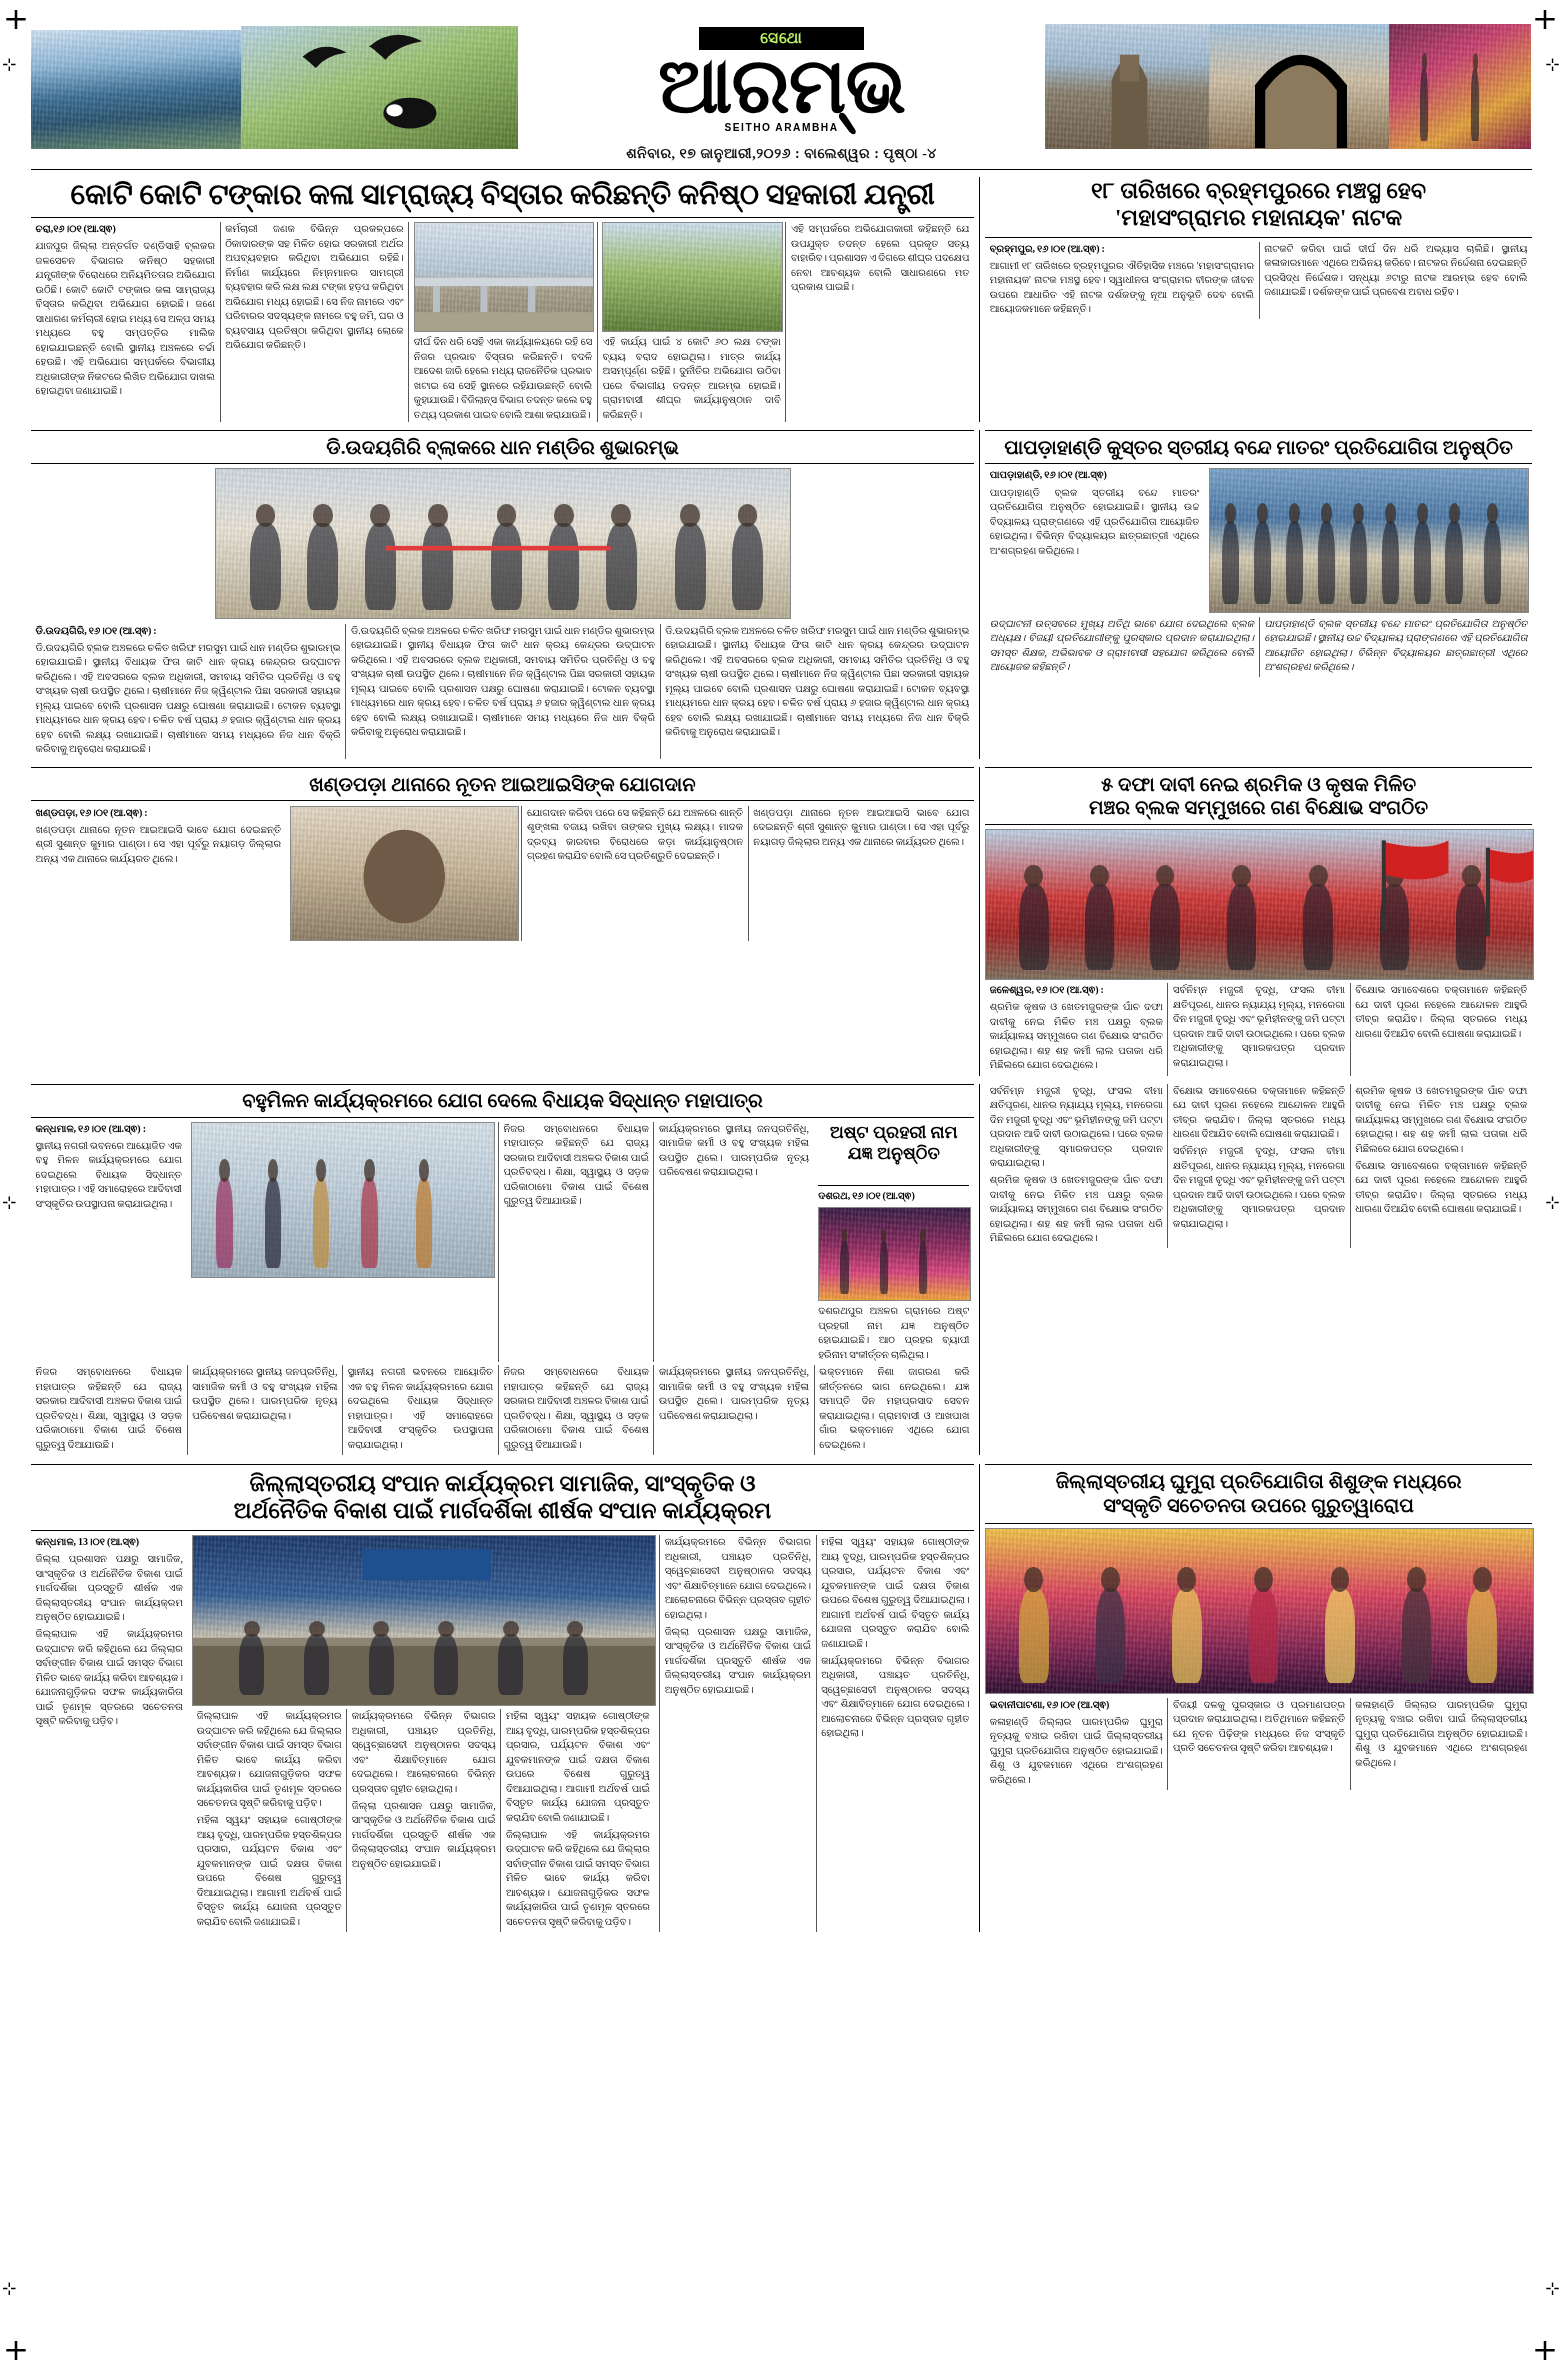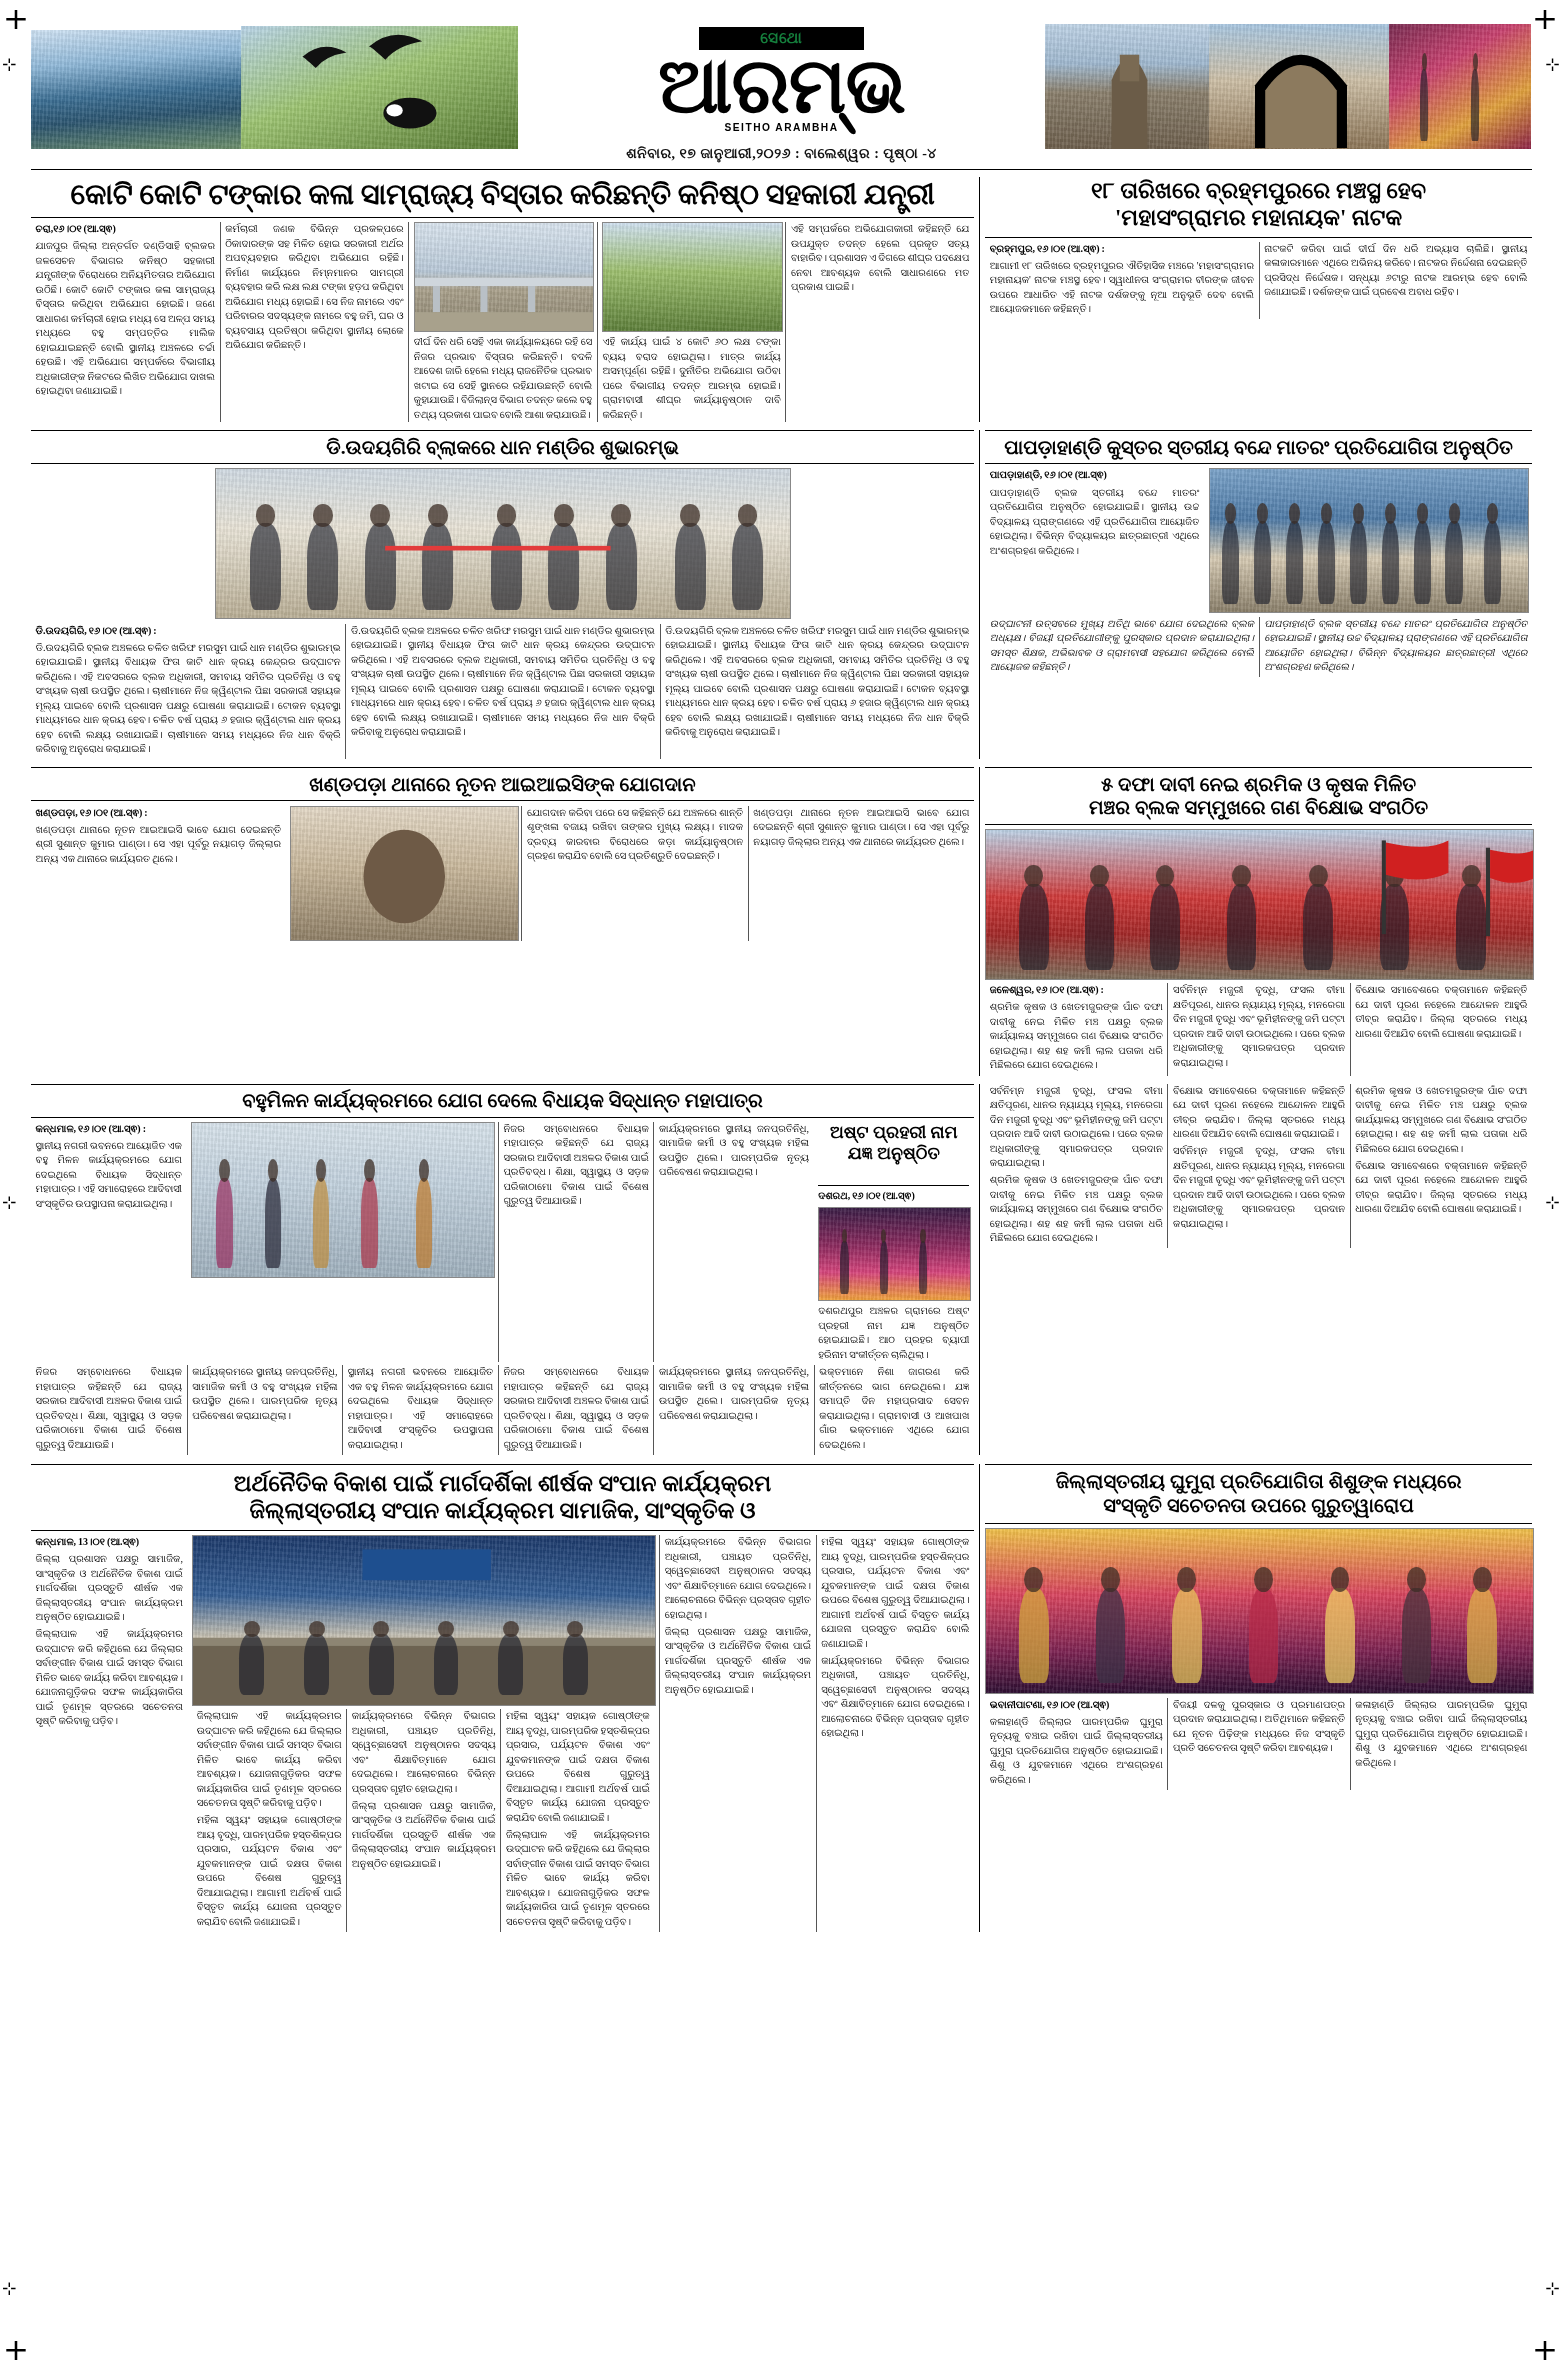--- a/index.html
+++ b/index.html
@@ -12,21 +12,21 @@
   
   .crop{position:absolute;color:#000;font-size:17.4px;line-height:1;font-family:"DejaVu Sans",sans-serif;}
   .crop.plus{font-size:31px;}
   .page{position:absolute;left:31px;top:15.4px;width:1501px;height:2336px;}
 
   
   .masthead{position:relative;height:154px;display:flex;align-items:flex-start;}
   .mh-left{width:487px;height:138px;position:relative;overflow:hidden;}
   .mh-center{flex:1;display:flex;flex-direction:column;align-items:center;justify-content:flex-start;padding-top:11.3px;}
   .mh-right{width:487px;height:138px;position:relative;overflow:hidden;}
-  .seitho-bar{background:#000;color:#15803d;font-size:15.4px;letter-spacing:1px;
+  .seitho-bar{background:#000;color:#bef264;font-size:15.4px;letter-spacing:1px;
     padding:2.6px 61px;font-family:"Liberation Sans",sans-serif;font-weight:bold;}
   .logo-odia{font-size:77px;font-weight:bold;line-height:1.0;letter-spacing:-1px;
     font-family:"Liberation Serif",serif;color:#000;margin-top:-2px;}
   .logo-en{font-size:10.2px;font-weight:bold;letter-spacing:1.5px;color:#000;
     font-family:"Liberation Sans",sans-serif;margin-top:-3.1px;}
   .dateline{position:absolute;left:0;right:0;top:131px;text-align:center;
     font-size:14px;font-weight:bold;letter-spacing:0.5px;color:#111;}
   .mh-rule{position:absolute;left:0;right:0;top:154px;border-top:1.5px solid #000;}
 
   
@@ -447,22 +447,22 @@
           <p>ବିକ୍ଷୋଭ ସମାବେଶରେ ବକ୍ତାମାନେ କହିଛନ୍ତି ଯେ ଦାବୀ ପୂରଣ ନହେଲେ ଆନ୍ଦୋଳନ ଆହୁରି ତୀବ୍ର କରାଯିବ। ଜିଲ୍ଲା ସ୍ତରରେ ମଧ୍ୟ ଧାରଣା ଦିଆଯିବ ବୋଲି ଘୋଷଣା କରାଯାଇଛି।</p>
         </div>
       </div>
     </div>
   </div>
 
   <div style="display:flex;margin-top:9.2px;">
 
     <div style="width:943px;">
       <div class="hline" style="margin-bottom:5.1px;"></div>
+      <div class="headline h-sec">ଜିଲ୍ଲାସ୍ତରୀୟ ସଂପାନ କାର୍ଯ୍ୟକ୍ରମ ସାମାଜିକ, ସାଂସ୍କୃତିକ ଓ</div>
       <div class="headline h-sec">ଅର୍ଥନୈତିକ ବିକାଶ ପାଇଁ ମାର୍ଗଦର୍ଶିକା ଶୀର୍ଷକ ସଂପାନ କାର୍ଯ୍ୟକ୍ରମ</div>
-      <div class="headline h-sec">ଜିଲ୍ଲାସ୍ତରୀୟ ସଂପାନ କାର୍ଯ୍ୟକ୍ରମ ସାମାଜିକ, ସାଂସ୍କୃତିକ ଓ</div>
       <div class="hline" style="margin:5.1px 0 4.1px 0;"></div>
 
       <div style="display:flex;">
         <div class="newscol col-text" style="width:16.6%;">
           <p><span class="lead">କନ୍ଧମାଳ, 13।୦୧ (ଆ.ସ୍ଵ)</span></p>
           <p>ଜିଲ୍ଲା ପ୍ରଶାସନ ପକ୍ଷରୁ ସାମାଜିକ, ସାଂସ୍କୃତିକ ଓ ଅର୍ଥନୈତିକ ବିକାଶ ପାଇଁ ମାର୍ଗଦର୍ଶିକା ପ୍ରସ୍ତୁତି ଶୀର୍ଷକ ଏକ ଜିଲ୍ଲାସ୍ତରୀୟ ସଂପାନ କାର୍ଯ୍ୟକ୍ରମ ଅନୁଷ୍ଠିତ ହୋଇଯାଇଛି।</p>
           <p>ଜିଲ୍ଲାପାଳ ଏହି କାର୍ଯ୍ୟକ୍ରମର ଉଦ୍‍ଘାଟନ କରି କହିଥିଲେ ଯେ ଜିଲ୍ଲାର ସର୍ବାଙ୍ଗୀନ ବିକାଶ ପାଇଁ ସମସ୍ତ ବିଭାଗ ମିଳିତ ଭାବେ କାର୍ଯ୍ୟ କରିବା ଆବଶ୍ୟକ। ଯୋଜନାଗୁଡ଼ିକର ସଫଳ କାର୍ଯ୍ୟକାରିତା ପାଇଁ ତୃଣମୂଳ ସ୍ତରରେ ସଚେତନତା ସୃଷ୍ଟି କରିବାକୁ ପଡ଼ିବ।</p>
         </div>
 
         <div class="newscol" style="width:50%;">

